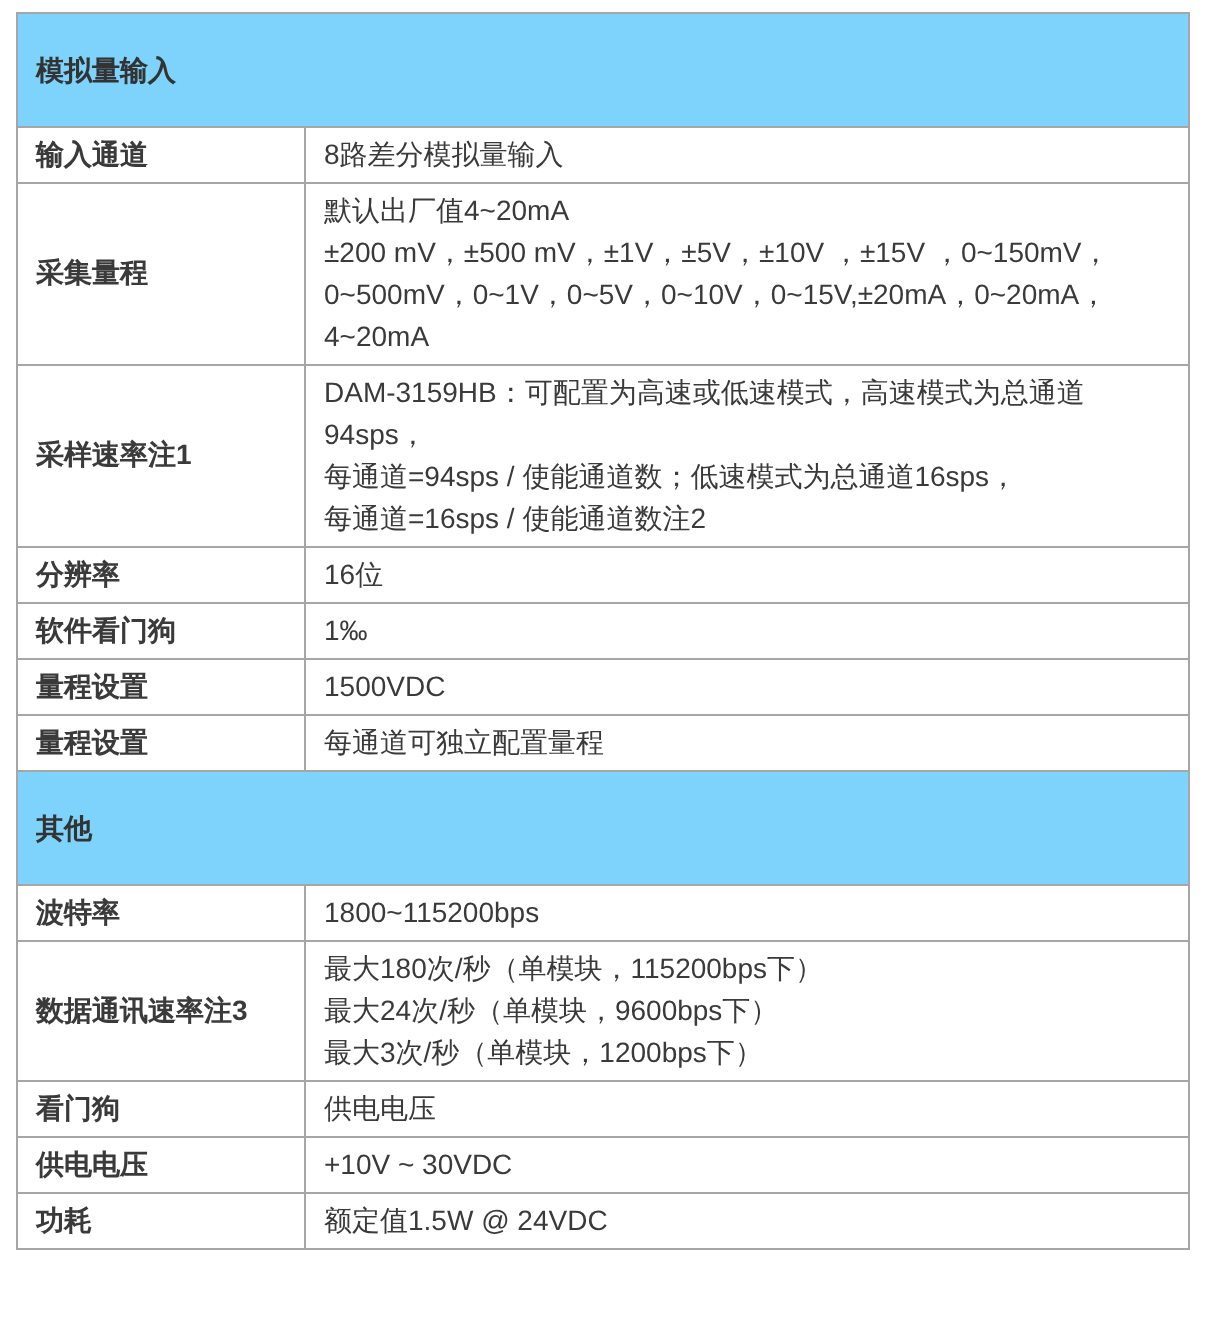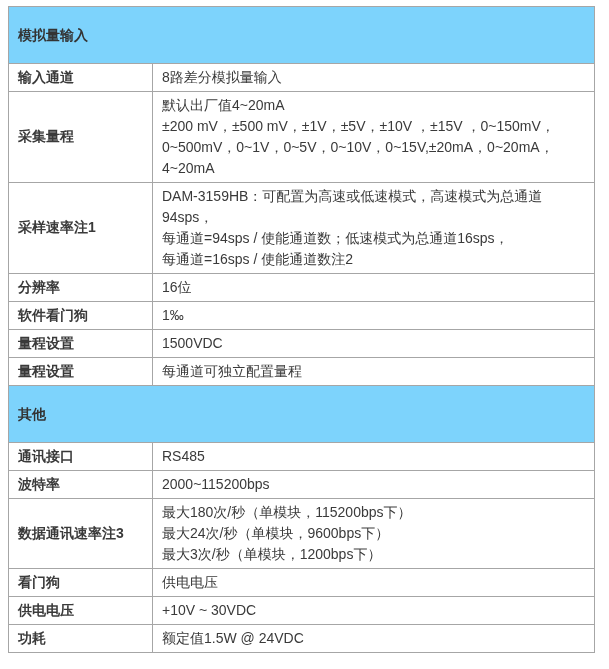--- a/index.html
+++ b/index.html
@@ -118,31 +118,25 @@
         <td class="label-cell single">量程设置</td>
         <td class="single">
             <div class="value-line">每通道可独立配置量程</div>
           </td>
       </tr>
 
       <tr class="section-row">
         <td colspan="2">其他</td>
       </tr>
 
-      <tr>
-        <td class="label-cell single">通讯接口</td>
-        <td class="single">
-            <div class="value-line">RS485</div>
-          </td>
-      </tr>
 
       <tr>
         <td class="label-cell single">波特率</td>
         <td class="single">
-            <div class="value-line">2000~115200bps</div>
+            <div class="value-line">1800~115200bps</div>
           </td>
       </tr>
 
       <tr>
         <td class="label-cell">数据通讯速率注3</td>
         <td>
           <div class="value-line">最大180次/秒（单模块，115200bps下）</div>
           <div class="value-line">最大24次/秒（单模块，9600bps下）</div>
           <div class="value-line">最大3次/秒（单模块，1200bps下）</div>
         </td>

